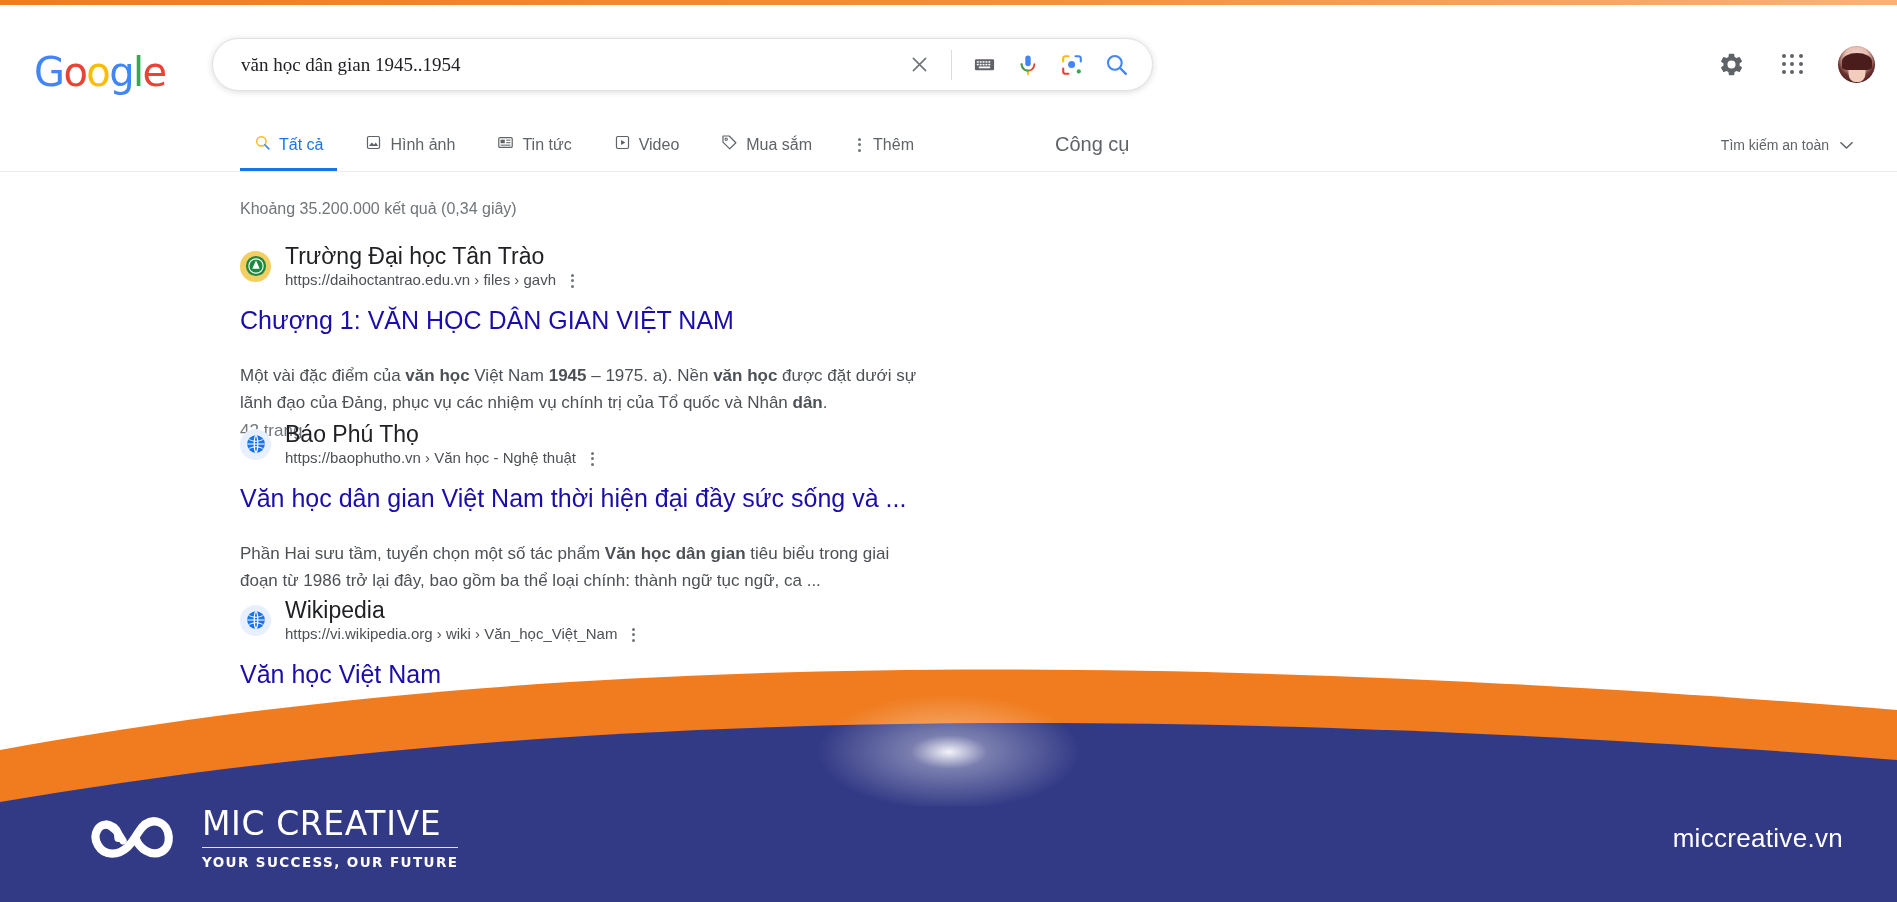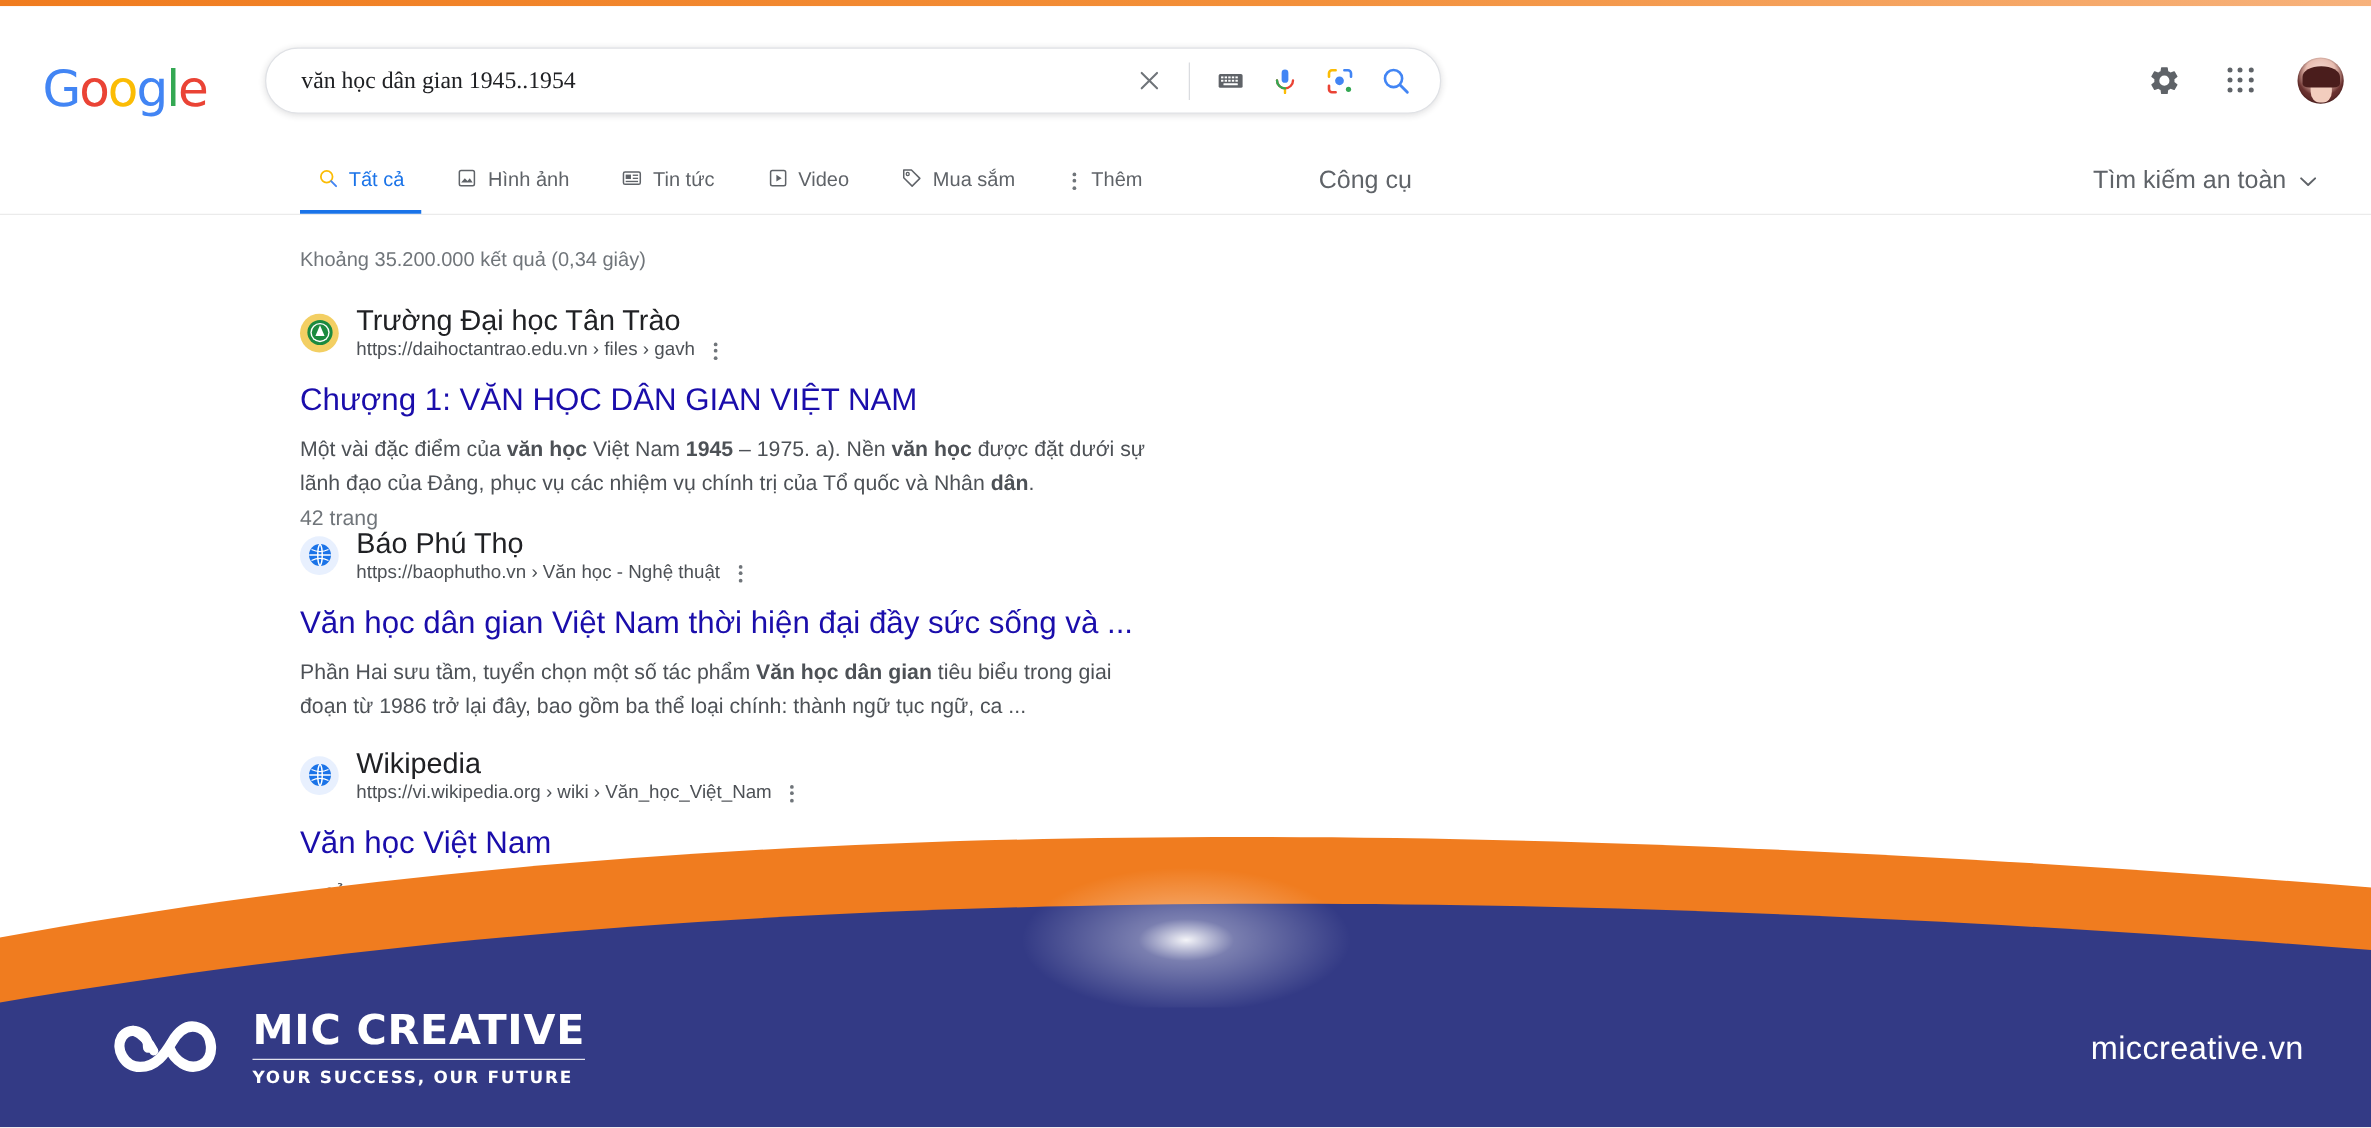--- a/index.html
+++ b/index.html
@@ -125,21 +125,21 @@
     content:""; position:absolute; left:0; right:0; bottom:0; height:3px; background:#1a73e8;
   }
   .tools-btn {
     position: absolute; left: 1055px; top: 0;
     height: 53px; display: flex; align-items: center;
     font-size: 20px; color: #5f6368; cursor: pointer;
   }
   .safe-search {
     position: absolute; right: 44px; top: 0;
     height: 53px; display: flex; align-items: center; gap: 11px;
-    font-size: 20px; color: #5f6368; cursor: pointer; white-space: nowrap;
+    font-size: 14px; color: #5f6368; cursor: pointer; white-space: nowrap;
   }
 
   
   .results {
     position: absolute; top: 172px; left: 0; width: 1897px; bottom: 0;
     background: #fff;
     padding-left: 44px;
   }
   .result-stats {
     position: absolute; left: 240px; top: 28px;
@@ -170,21 +170,21 @@
     padding: 3px 4px;
   }
   .kebab i { width: 3px; height: 3px; border-radius: 50%; background: #70757a; display: block; }
   .res-title {
     margin-top: 13px;
     font-size: 25px; color: #1a0dab; line-height: 1.28;
     cursor: pointer;
     font-family: "Liberation Sans", sans-serif;
   }
   .res-snippet {
-    margin-top: 10px;
+    margin-top: 26px;
     font-size: 17px; color: #4d5156; line-height: 1.62;
     max-width: 690px;
   }
   .res-snippet b { color: #4d5156; font-weight: 700; }
   .res-extra {
     margin-top: 4px;
     font-size: 17px; color: #70757a;
   }
 
   
@@ -195,21 +195,21 @@
   .footer-svg { position:absolute; left:0; bottom:0; width:1897px; height:270px; }
   .footer-content {
     position: absolute; left: 0; bottom: 0; width: 1897px; height: 128px;
     display: flex; align-items: center; justify-content: space-between;
     padding: 0 54px 0 88px;
     pointer-events: auto;
   }
   .brand { display: flex; align-items: center; gap: 22px; }
   .brand-text { display: flex; flex-direction: column; }
   .brand-name {
-    color: #fff; font-size: 33px; font-weight: 700; letter-spacing: .6px;
+    color: #fff; font-size: 33px; font-weight: 400; letter-spacing: .6px;
     font-family: "DejaVu Sans", sans-serif;
     line-height: 1.1;
     border-bottom: 1.5px solid rgba(255,255,255,.85);
     padding-bottom: 5px;
   }
   .brand-tag {
     color: #fff; font-size: 13.5px; letter-spacing: 1.4px; font-weight: 700;
     margin-top: 6px;
     font-family: "DejaVu Sans", sans-serif;
   }

